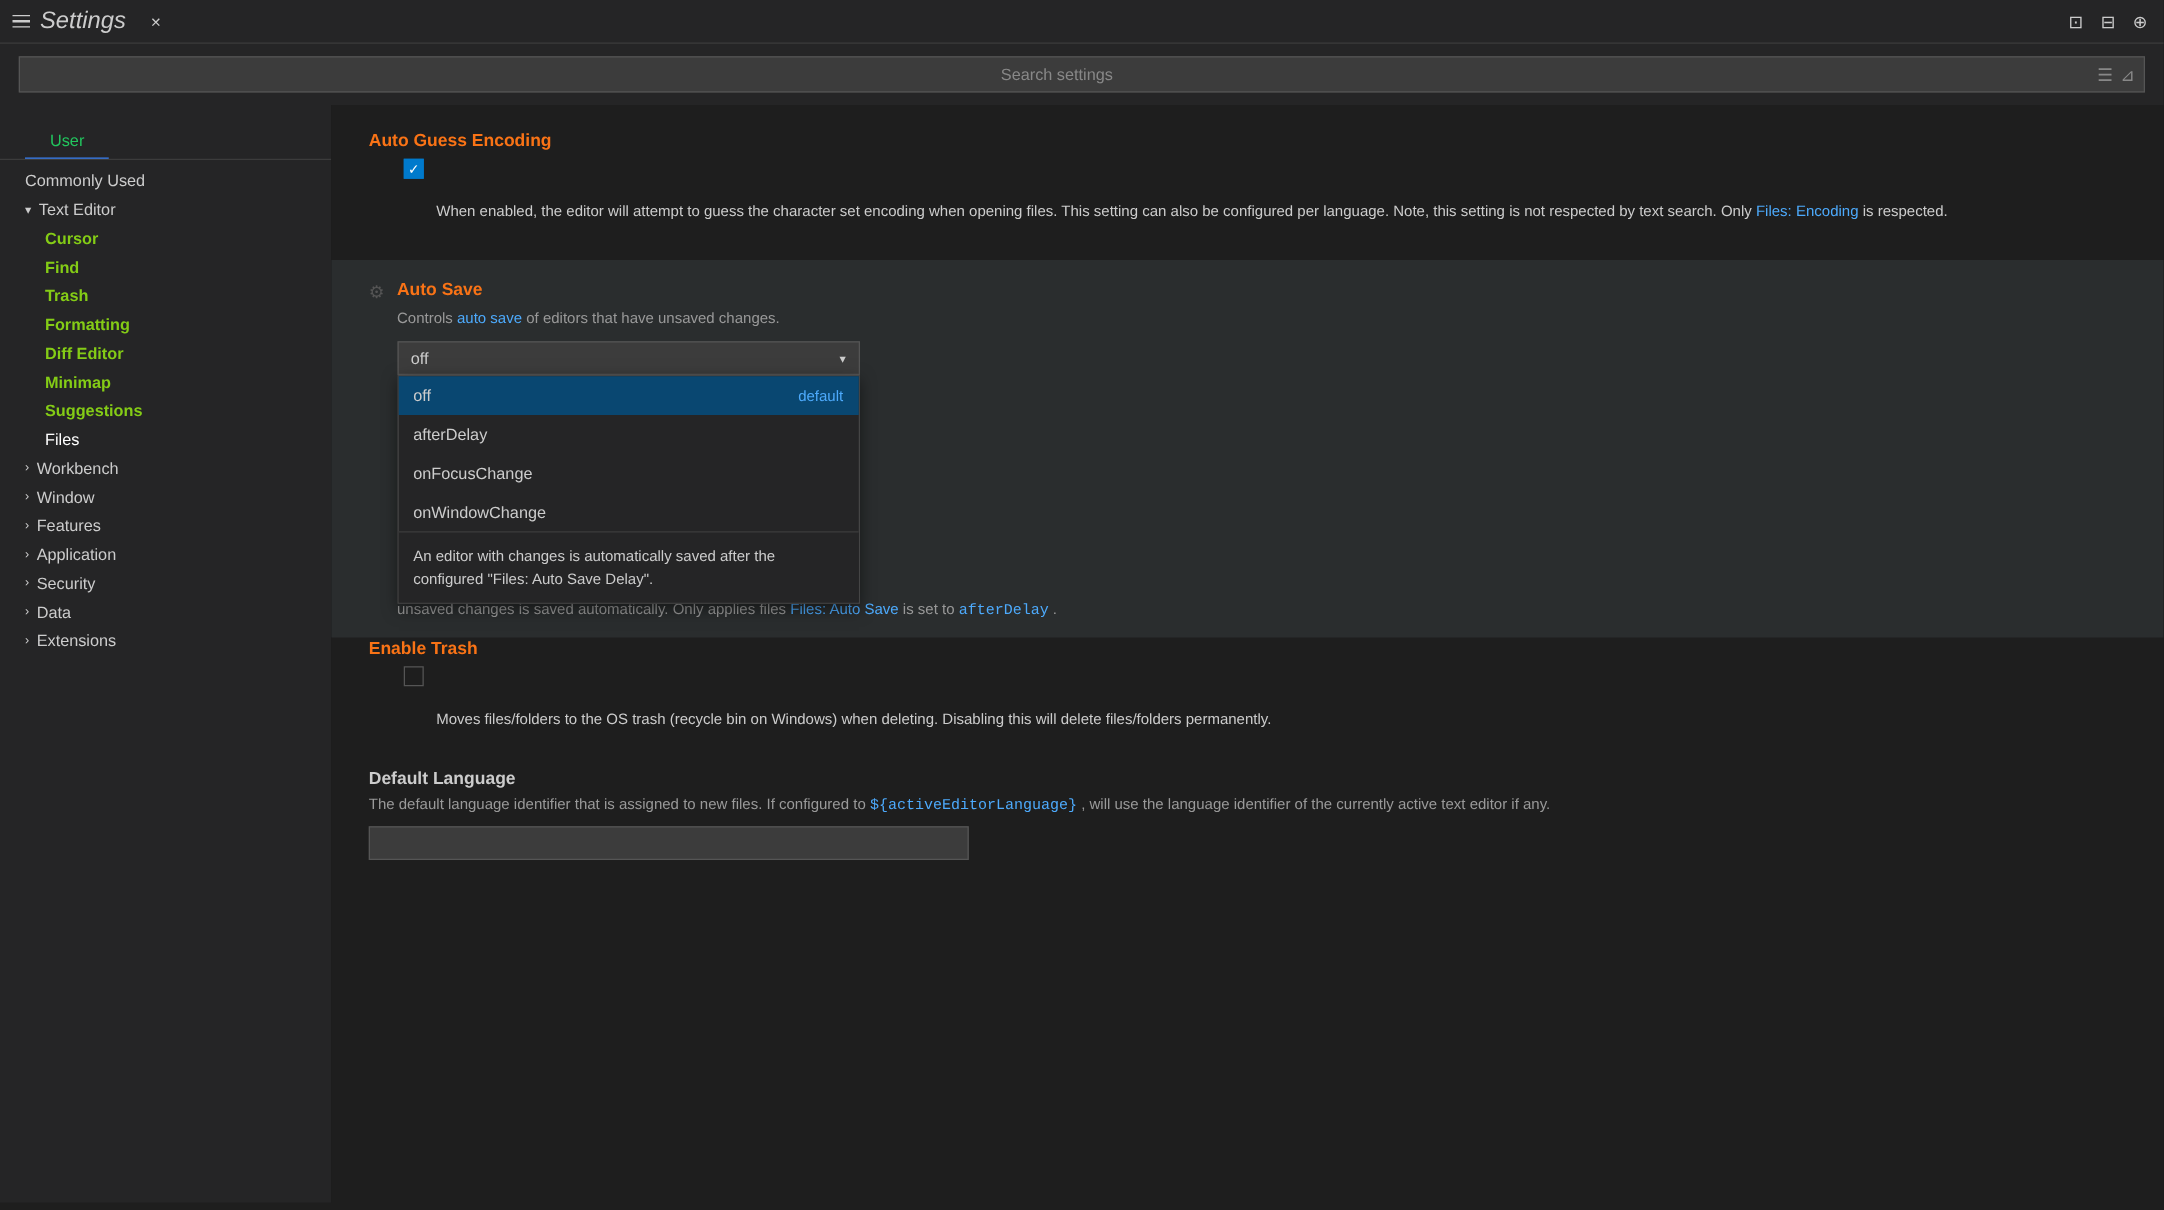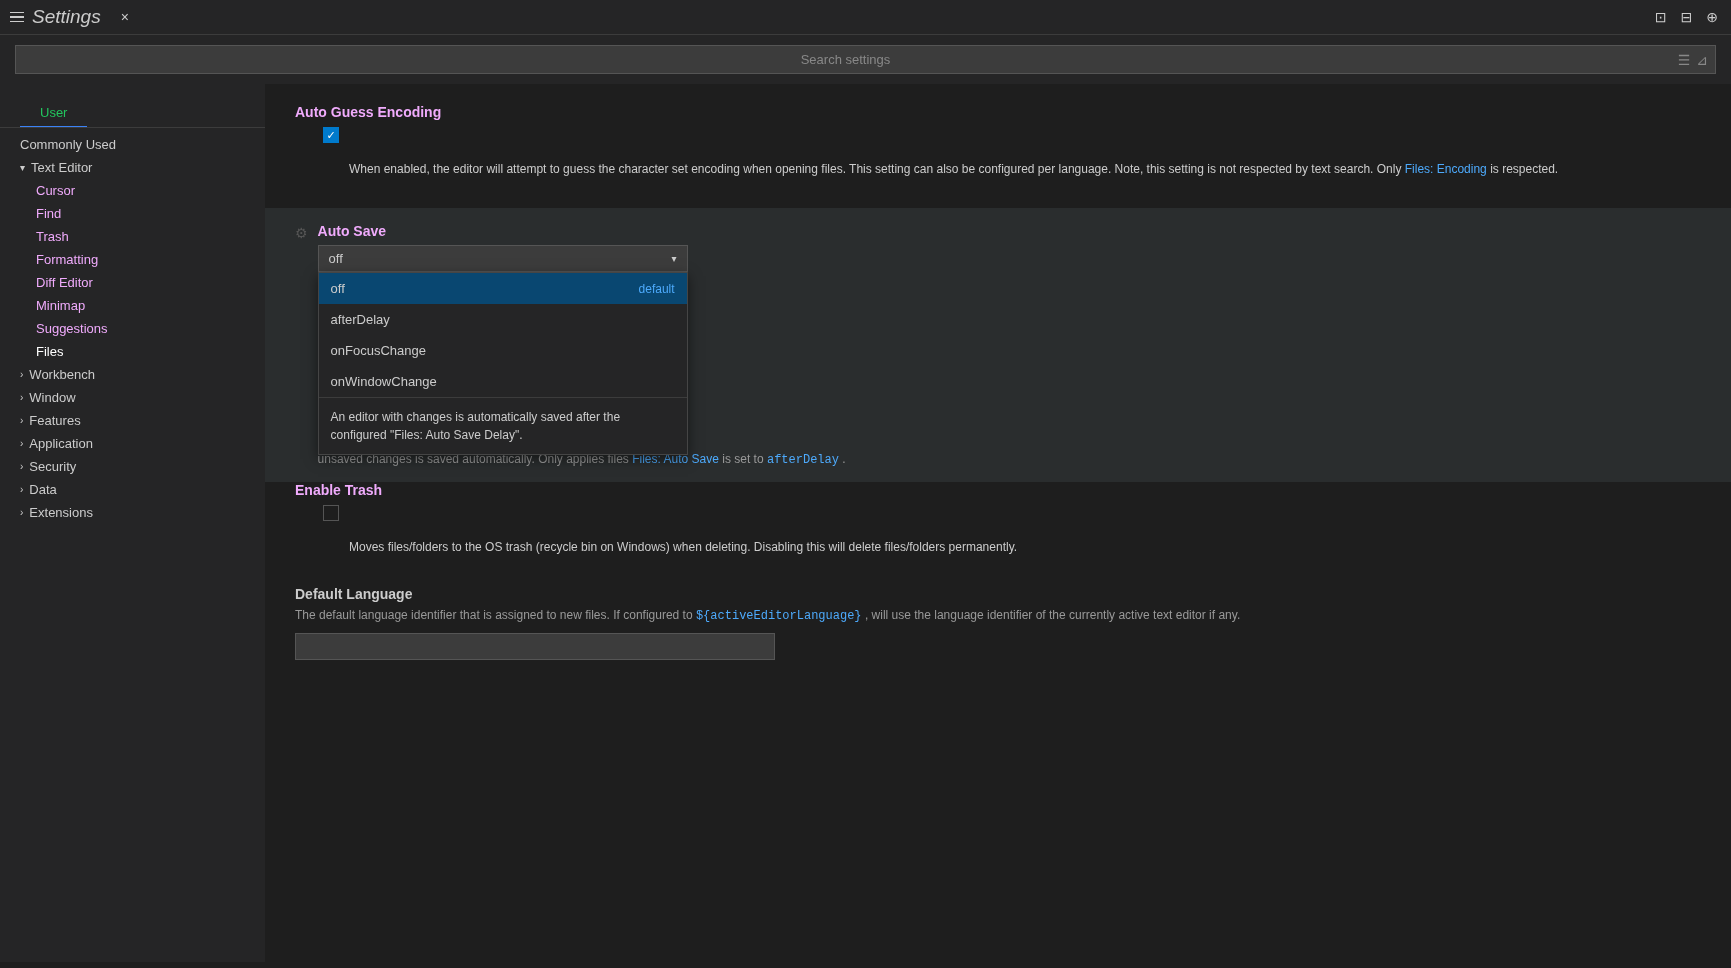--- a/index.html
+++ b/index.html
@@ -139,22 +139,23 @@
       gap: 4px;
     }
     .sidebar-item .chevron {
       font-size: 10px;
       margin-right: 2px;
       color: #cccccc;
     }
     .sidebar-sub-item {
       padding: 4px 20px 4px 36px;
       cursor: pointer;
-      color: #f0abfc;
-      font-size: 13px;
+      color: #84cc16;
+      font-size: 13px;
+      font-weight: bold;
     }
     .sidebar-sub-item.active { color: #ffffff; font-weight: 400; }
 
     
     .content {
       flex: 1;
       background: #1e1e1e;
       overflow-y: auto;
       padding: 20px 30px;
       position: relative;
@@ -168,21 +169,21 @@
     .setting-gear {
       color: #555;
       font-size: 14px;
       margin-top: 2px;
       cursor: pointer;
       flex-shrink: 0;
     }
     .setting-title {
       font-size: 14px;
       font-weight: 600;
-      color: #f0abfc;
+      color: #f97316;
       margin-bottom: 6px;
     }
     .setting-description {
       color: #999;
       font-size: 12px;
       margin-bottom: 10px;
       line-height: 1.5;
     }
     .setting-link {
       color: #4daafc;
@@ -426,20 +427,25 @@
           <span> is respected.</span>
         </div>
       </div>
     </div>
 
     <div class="setting-section autosave-section">
       <div style="display: flex; align-items: flex-start; gap: 10px;">
         <span class="setting-gear">⚙</span>
         <div style="flex: 1;">
           <div class="setting-title">Auto Save</div>
+          <div class="setting-description">
+            <span>Controls </span>
+            <a class="setting-link">auto save</a>
+            <span> of editors that have unsaved changes.</span>
+          </div>
 
           
           <div class="dropdown-wrapper">
             <div style="display: flex; align-items: center; background: #3c3c3c; border: 1px solid #555; padding: 5px 30px 5px 10px; min-width: 370px; position: relative; cursor: pointer;">
               <span>off</span>
               <span style="position: absolute; right: 10px; color: #cccccc; font-size: 10px;">▾</span>
             </div>
 
             
             <div class="dropdown-menu">

